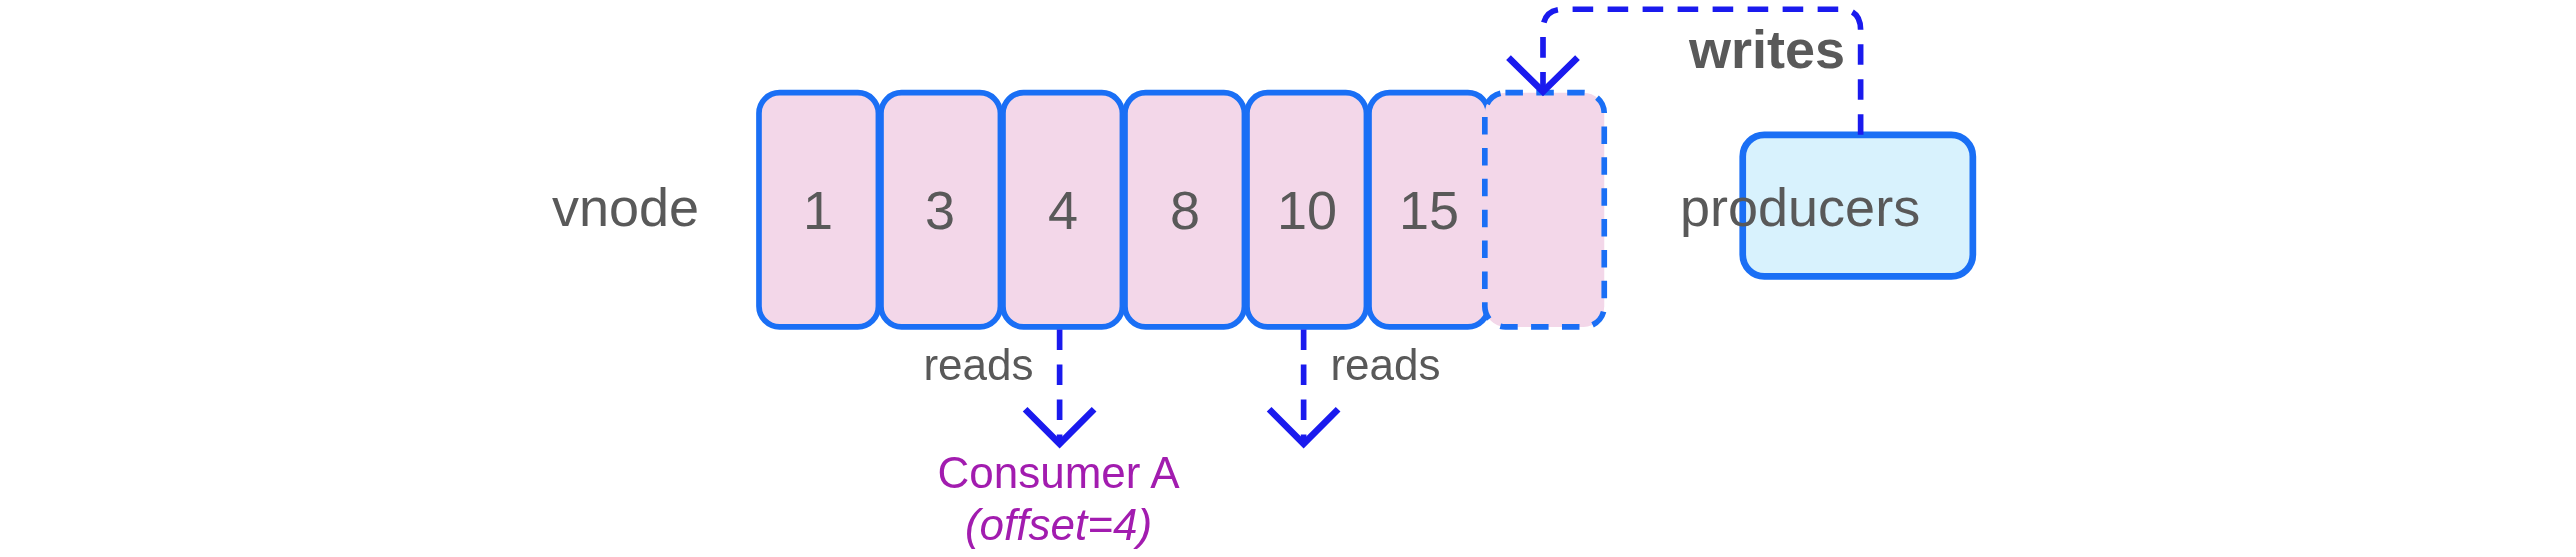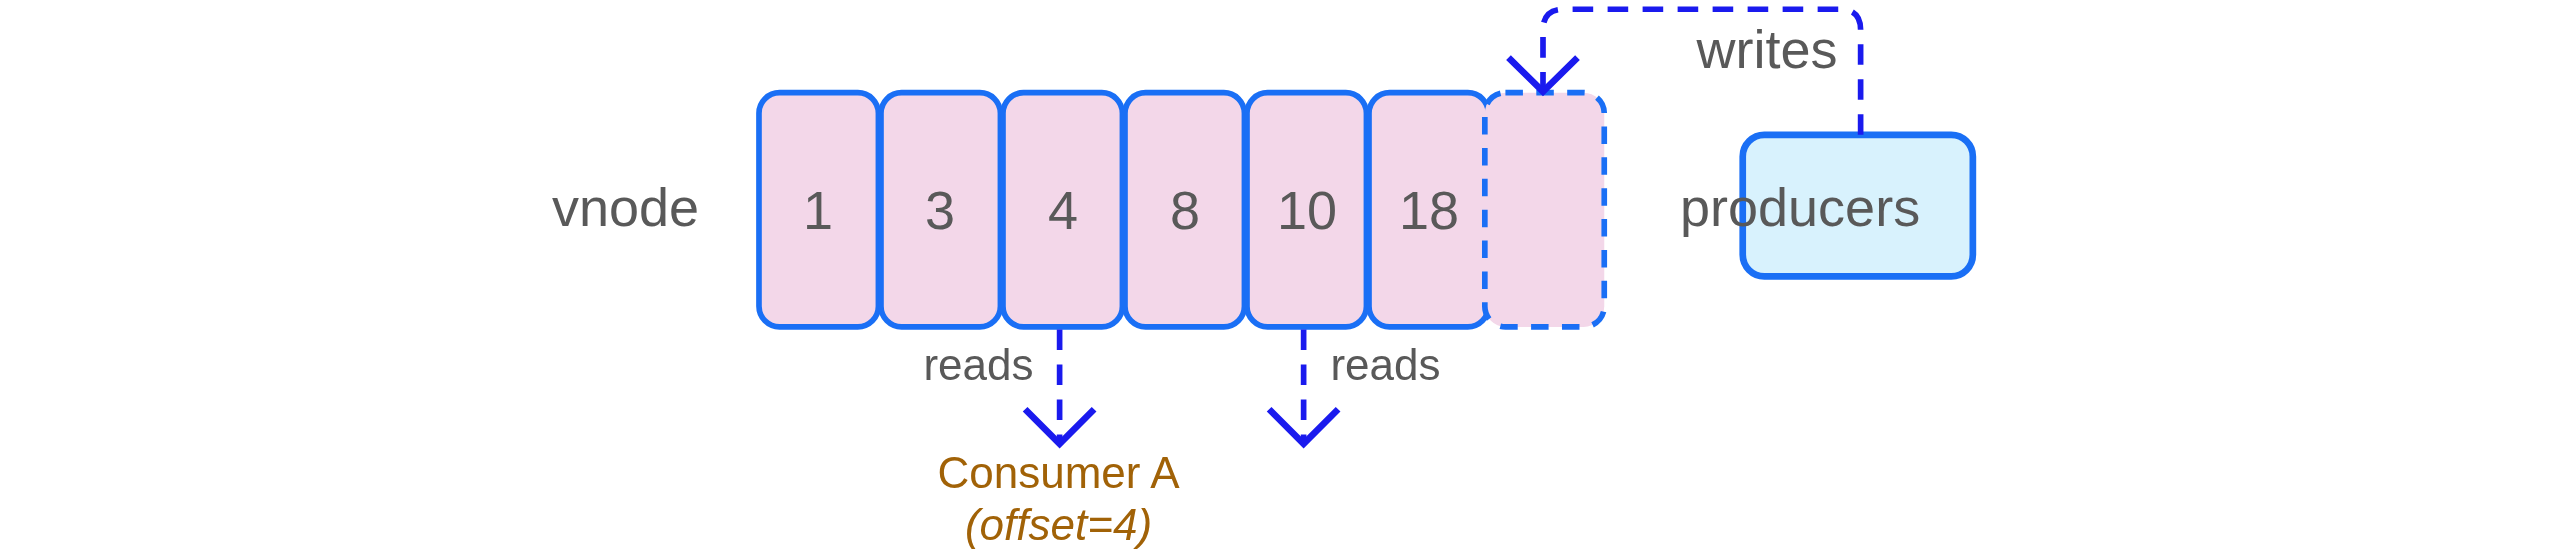--- a/index.html
+++ b/index.html
@@ -51,38 +51,39 @@
     left: 1680px;
     top: 178px;
     width: 230px;
     text-align: center;
   }
   .lbl-writes {
     left: 1638px;
     top: 19.6px;
     width: 258px;
     text-align: center;
+    font-weight: bold;
   }
   .lbl-reads-a {
     left: 896px;
     top: 341px;
     width: 165px;
     text-align: center;
     font-size: 44px;
   }
   .lbl-reads-b {
     left: 1303px;
     top: 341px;
     width: 165px;
     text-align: center;
     font-size: 44px;
   }
   .consumer-block {
     position: absolute;
-    color: #a16207;
+    color: #a21caf;
     font-family: "Liberation Sans", "DejaVu Sans", sans-serif;
     font-size: 44px;
     line-height: 1.18;
     width: 361px;
     text-align: center;
   }
   .consumer-a { left: 878px; top: 447px; }
   .consumer-b { left: 1123px; top: 447px; }
   .consumer-block .line2 { display: block; font-style: italic; }
 </style>
@@ -123,21 +124,21 @@
     </g>
   </svg>
 
   <div class="lbl lbl-vnode">vnode</div>
 
   <div class="cellnum" style="left:756px;">1</div>
   <div class="cellnum" style="left:878px;">3</div>
   <div class="cellnum" style="left:1001px;">4</div>
   <div class="cellnum" style="left:1123px;">8</div>
   <div class="cellnum" style="left:1245px;">10</div>
-  <div class="cellnum" style="left:1367px;">18</div>
+  <div class="cellnum" style="left:1367px;">15</div>
 
   <div class="lbl lbl-producers">producers</div>
 
   <div class="lbl lbl-writes">writes</div>
 
   <div class="lbl lbl-reads-a">reads</div>
   <div class="lbl lbl-reads-b">reads</div>
 
   <div class="consumer-block consumer-a">
     <span>Consumer A</span>

